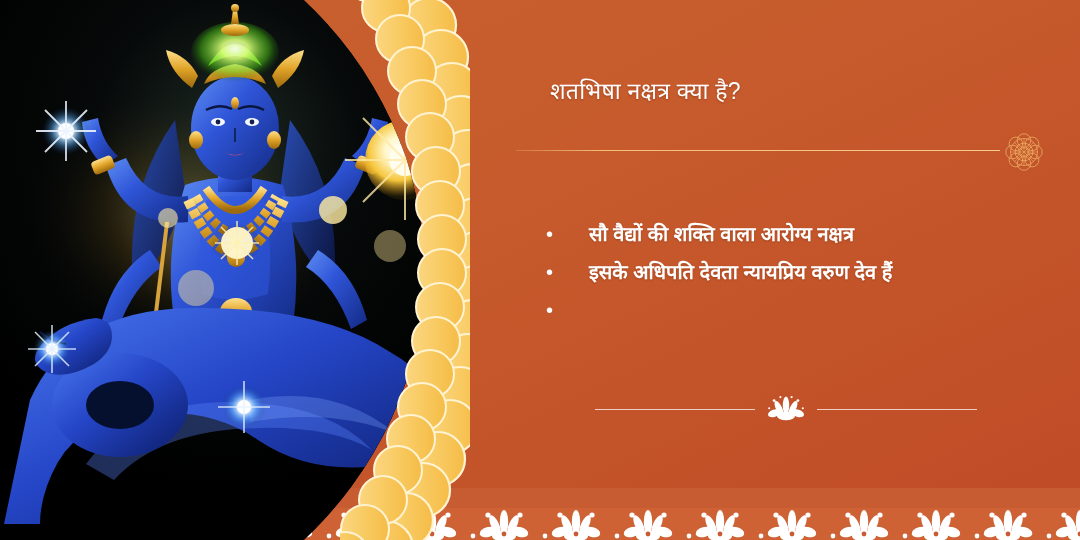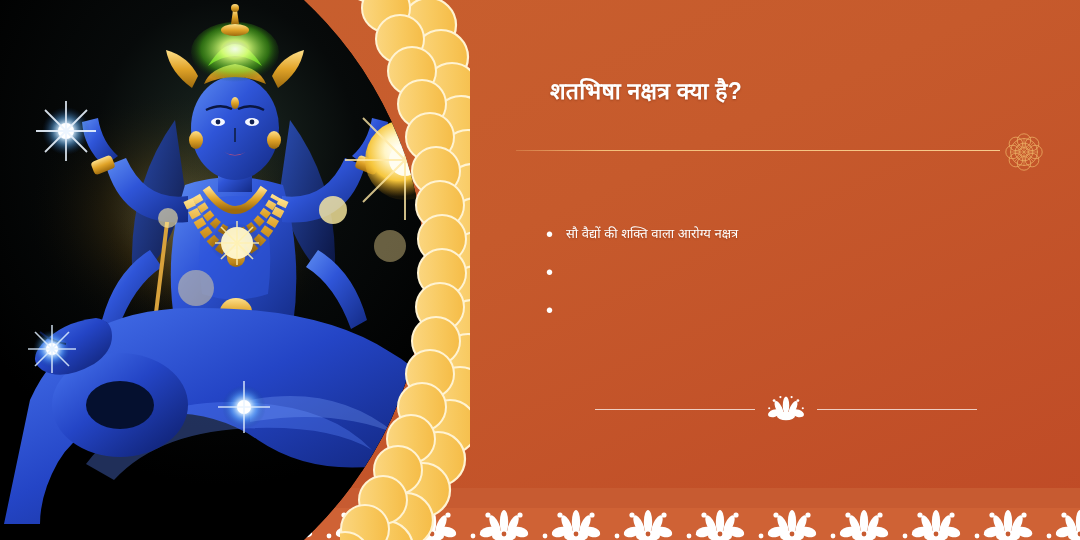--- a/index.html
+++ b/index.html
@@ -24,21 +24,21 @@
     left:500px; top:0;
     width:580px; height:540px;
   }
 
   #title {
     position:absolute;
     left:50px; top:74px;
     width:490px;
     color:#ffffff;
     font-size:23px;
-    font-weight:bold;
+    font-weight:normal;
     letter-spacing:.2px;
     text-shadow:0 1px 2px rgba(90,25,0,.35);
     white-space:nowrap;
   }
 
   
   #rule-wrap {
     position:absolute;
     left:16px; top:150px;
     width:500px; height:2px;
@@ -68,25 +68,26 @@
   }
   .bullet-dot {
     flex:0 0 20px;
     color:#ffffff;
     font-size:20px;
     line-height:30px;
     text-align:left;
   }
   .bullet-text {
     color:#ffffff;
-    font-size:13px;
+    font-size:20px;
     line-height:30px;
-    font-weight:normal;
+    font-weight:bold;
     white-space:nowrap;
     text-shadow:0 1px 2px rgba(90,25,0,.3);
+    margin-left:23px;
   }
 
   
   #divider {
     position:absolute;
     left:60px; top:392px;
     width:452px; height:34px;
     display:flex;
     align-items:center;
     justify-content:center;
@@ -174,20 +175,21 @@
       </svg>
     </div>
 
     <div id="bullets">
       <div class="bullet-row">
         <span class="bullet-dot">•</span>
         <span class="bullet-text">सौ वैद्यों की शक्ति वाला आरोग्य नक्षत्र</span>
       </div>
       <div class="bullet-row">
         <span class="bullet-dot">•</span>
+        <span class="bullet-text">इसके अधिपति देवता न्यायप्रिय वरुण देव हैं</span>
       </div>
       <div class="bullet-row">
         <span class="bullet-dot">•</span>
       </div>
     </div>
 
     <div id="divider">
       <span class="div-line"></span>
       <svg id="divider-lotus" viewBox="0 0 60 42">
         <g fill="#ffffff">

